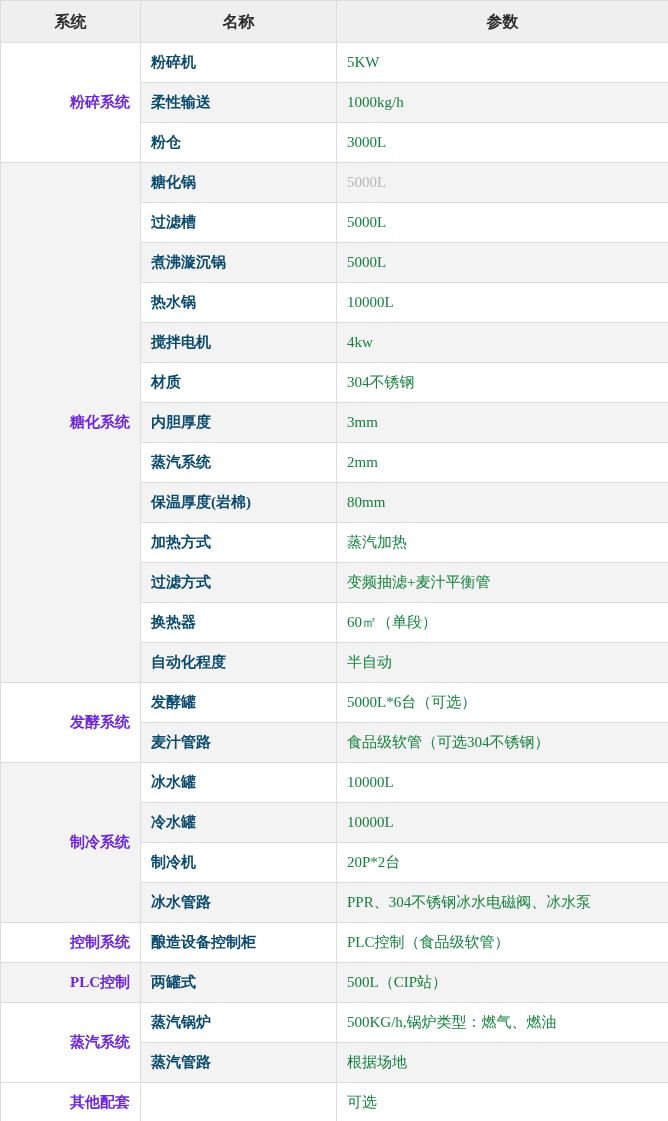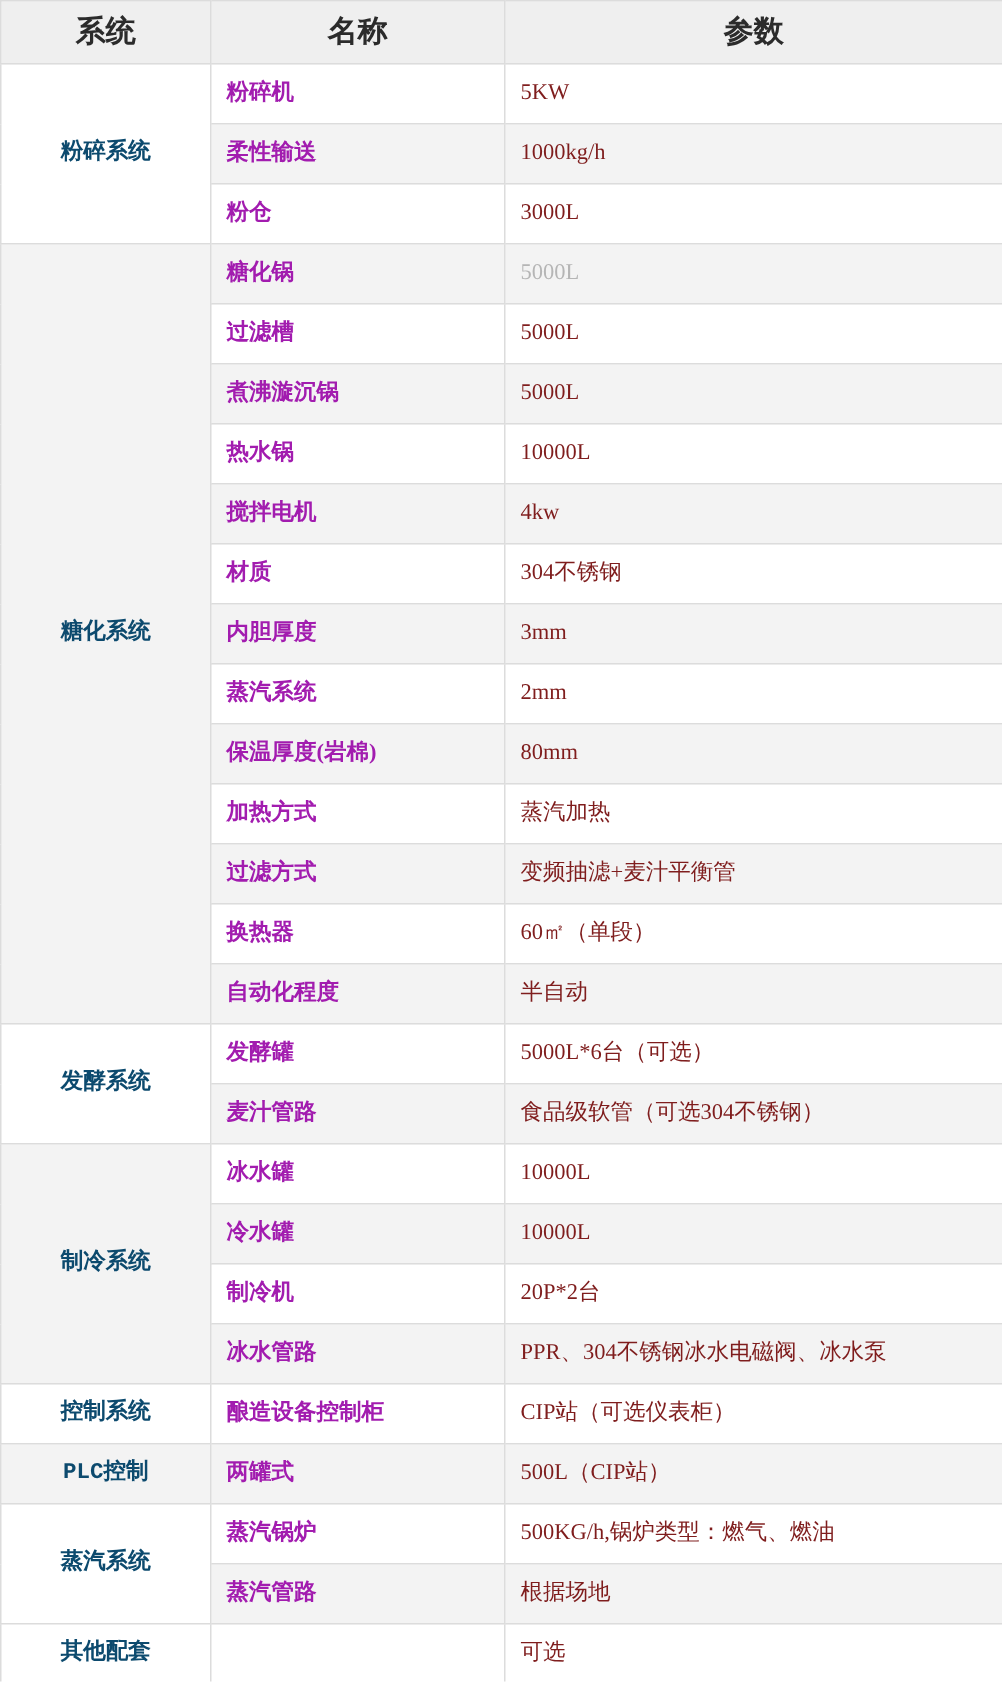--- a/index.html
+++ b/index.html
@@ -30,39 +30,38 @@
     height: 40px;
     font-size: 15px;
     line-height: 1.25;
     vertical-align: middle;
     box-sizing: border-box;
   }
   table.spec thead th {
     background: #efefef;
     text-align: center;
     font-weight: bold;
-    font-size: 20px;
+    font-size: 16px;
     color: #2b2b2b;
     height: 42px;
   }
   td.sys {
-    text-align: center;
+    text-align: right;
     font-weight: bold;
-    color: #0c4a6e;
+    color: #6d28d9;
     font-size: 15.5px;
-    font-family: Liberation Mono, monospace;
   }
   td.name {
     text-align: left;
     font-weight: bold;
-    color: #a21caf;
+    color: #0c4a6e;
   }
   td.param {
     text-align: left;
-    color: #7f1d1d;
+    color: #15803d;
   }
   tr.shade td {
     background: #f3f3f3;
   }
   tr.plain td {
     background: #ffffff;
   }
   td.muted {
     color: #b5b5b5;
   }
@@ -180,21 +179,21 @@
         <td class="name">制冷机</td>
         <td class="param">20P*2台</td>
       </tr>
       <tr class="shade">
         <td class="name">冰水管路</td>
         <td class="param">PPR、304不锈钢冰水电磁阀、冰水泵</td>
       </tr>
       <tr class="plain">
         <td class="sys plainbg" rowspan="1">控制系统</td>
         <td class="name">酿造设备控制柜</td>
-        <td class="param">CIP站（可选仪表柜）</td>
+        <td class="param">PLC控制（食品级软管）</td>
       </tr>
       <tr class="shade">
         <td class="sys band" rowspan="1">PLC控制</td>
         <td class="name">两罐式</td>
         <td class="param">500L（CIP站）</td>
       </tr>
       <tr class="plain">
         <td class="sys plainbg" rowspan="2">蒸汽系统</td>
         <td class="name">蒸汽锅炉</td>
         <td class="param">500KG/h,锅炉类型：燃气、燃油</td>

